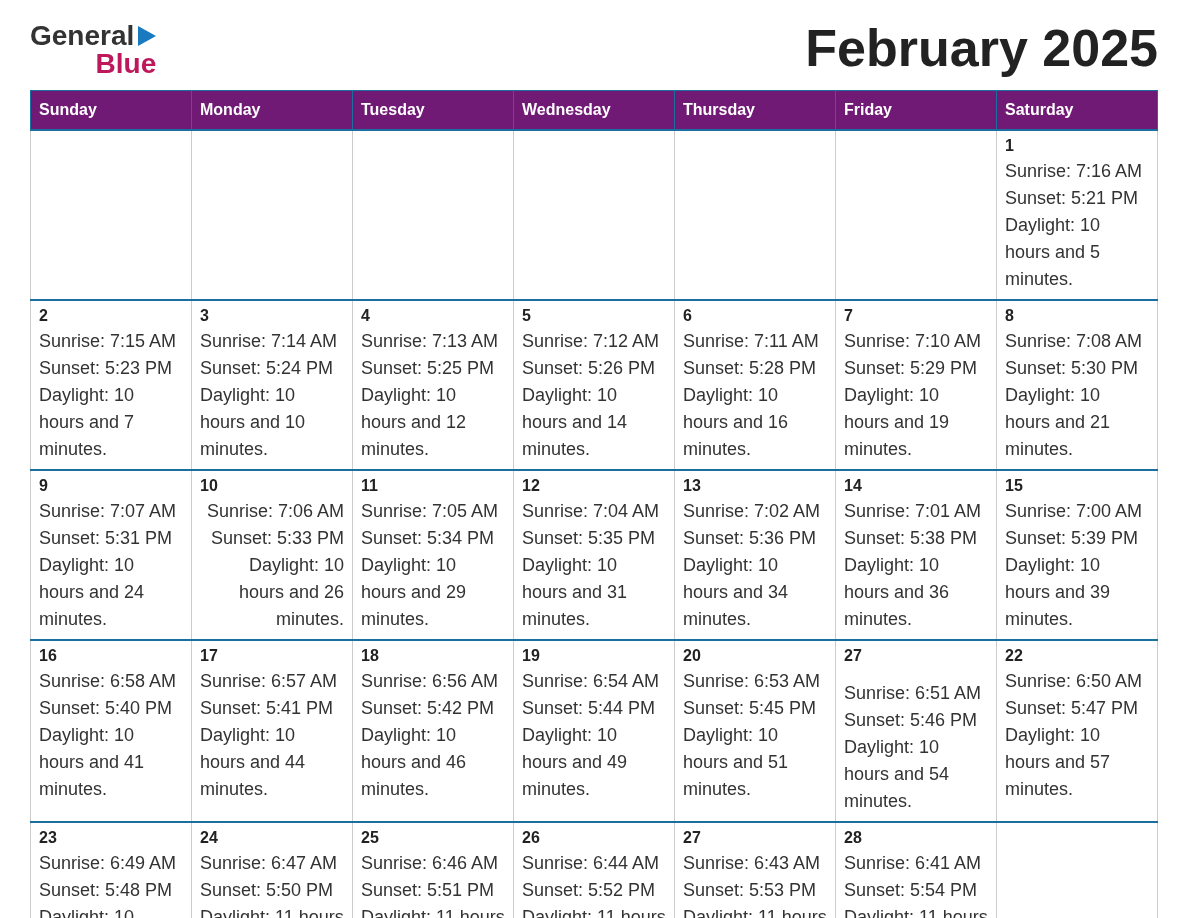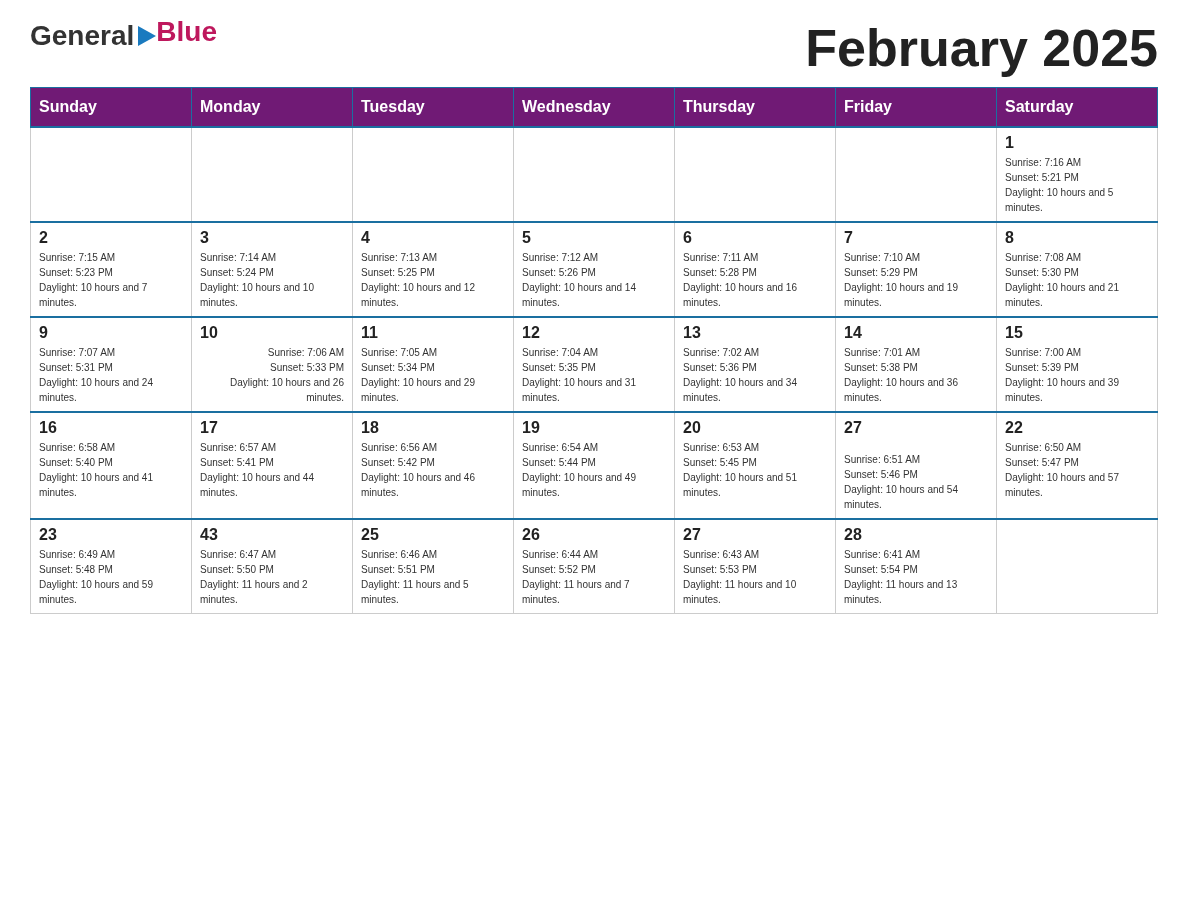--- a/index.html
+++ b/index.html
@@ -59,33 +59,35 @@
       border-top: 2px solid #1a6fa0;
     }
     .day-number {
       font-size: 16px;
       font-weight: bold;
       color: #222;
       display: block;
       margin-bottom: 3px;
     }
     .day-info {
-      font-size: 10px;
+      font-size: 18px;
       color: #333;
       line-height: 1.5;
     }
     .empty-cell {
       background: #f9f9f9;
     }
     .logo-wrapper {
       display: flex;
       align-items: center;
     }
     .logo-text-group {
       display: flex;
+      flex-direction: column;
+      align-items: flex-end;
     }
     .logo-line1 {
       display: flex;
       align-items: center;
       font-size: 28px;
       font-weight: bold;
       color: #333;
       font-family: Arial, sans-serif;
     }
     .logo-line2 {
@@ -278,21 +280,21 @@
         </td>
       </tr>
       <tr>
         <td>
           <span class="day-number">23</span>
           <div class="day-info" style="white-space: pre-line;">Sunrise: 6:49 AM
 Sunset: 5:48 PM
 Daylight: 10 hours and 59 minutes.</div>
         </td>
         <td>
-          <span class="day-number">43</span>
+          <span class="day-number">24</span>
           <div class="day-info" style="white-space: pre-line;">Sunrise: 6:47 AM
 Sunset: 5:50 PM
 Daylight: 11 hours and 2 minutes.</div>
         </td>
         <td>
           <span class="day-number">25</span>
           <div class="day-info" style="white-space: pre-line;">Sunrise: 6:46 AM
 Sunset: 5:51 PM
 Daylight: 11 hours and 5 minutes.</div>
         </td>

